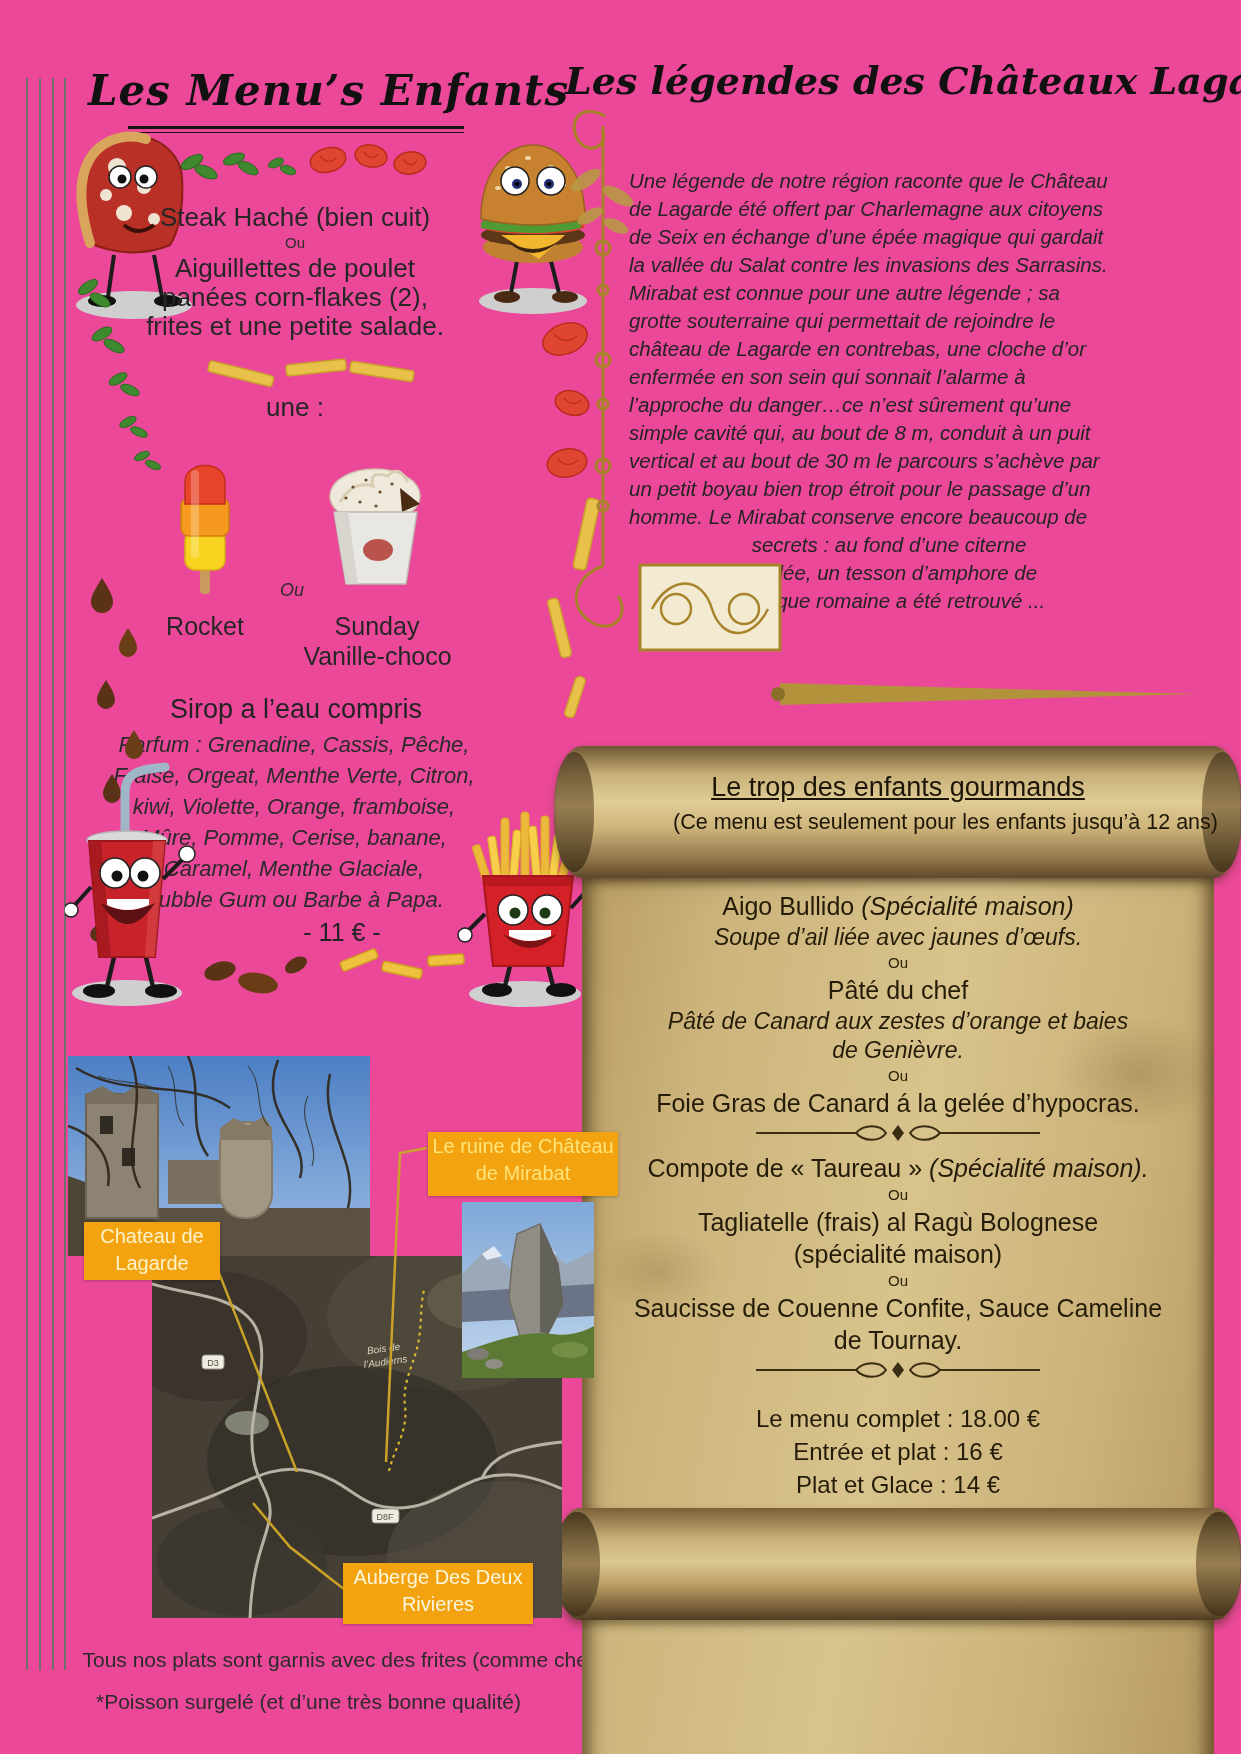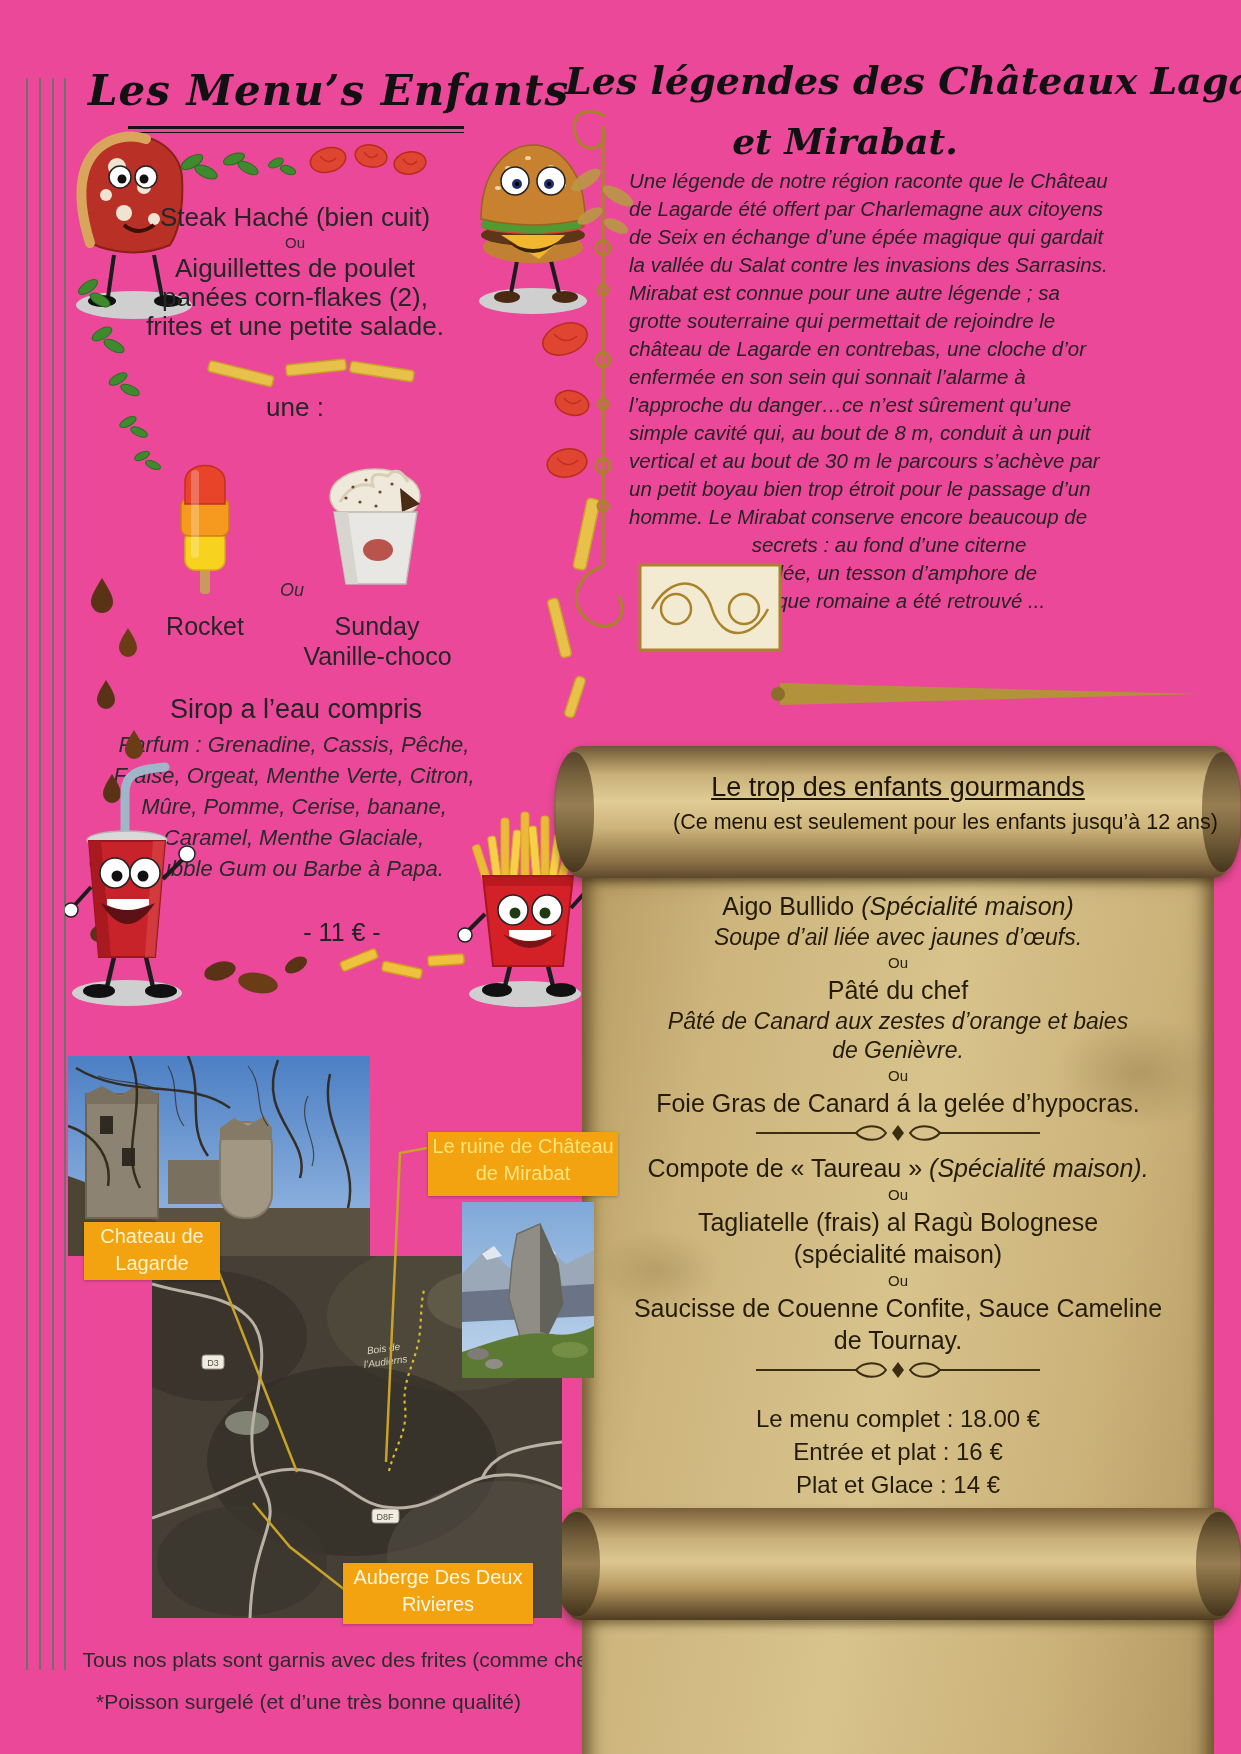--- a/index.html
+++ b/index.html
@@ -206,20 +206,21 @@
 
   <div class="abs ctr dessert-label" style="left:150px;top:612px;width:110px">Rocket</div>
   <div class="abs ctr dessert-label" style="left:322px;top:612px;width:110px">Sunday</div>
   <div class="abs ctr dessert-label" style="left:295px;top:642px;width:165px">Vanille-choco</div>
 
   <div class="abs ctr sirop nw">Sirop a l’eau compris</div>
 
   <div class="abs ctr it parfum">
     <div class="nw">Parfum : Grenadine, Cassis, Pêche,</div>
     <div class="nw">Fraise, Orgeat, Menthe Verte, Citron,</div>
+    <div class="nw">kiwi, Violette, Orange, framboise,</div>
     <div class="nw">Mûre, Pomme, Cerise, banane,</div>
     <div class="nw">Caramel, Menthe Glaciale,</div>
     <div class="nw">Bubble Gum ou Barbe à Papa.</div>
   </div>
 
   <div class="abs ctr price11">- 11 € -</div>
 
   <svg class="abs" style="left:68px;top:272px" width="100" height="205" viewBox="0 0 100 205">
     <g fill="#3f8a2e" stroke="#2e6b20" stroke-width="1">
       <ellipse cx="20" cy="15" rx="11" ry="5" transform="rotate(-35 20 15)"></ellipse>
@@ -331,21 +332,20 @@
       <ellipse cx="96" cy="30" rx="12" ry="7" transform="rotate(-30 96 30)"></ellipse>
     </g>
     <g fill="#eec23e" stroke="#cf9f1f" stroke-width="1.5">
       <rect x="140" y="20" width="38" height="10" rx="3" transform="rotate(-22 159 25)"></rect>
       <rect x="182" y="30" width="40" height="10" rx="3" transform="rotate(12 202 35)"></rect>
       <rect x="228" y="20" width="36" height="10" rx="3" transform="rotate(-4 246 25)"></rect>
     </g>
   </svg>
 
   <div class="abs ctr script lg-t1 nw">Les légendes des Châteaux Lagarde</div>
-  <div class="abs ctr script lg-t2 nw">et Mirabat.</div>
 
   <svg class="abs" style="left:558px;top:98px;z-index:4" width="662" height="620" viewBox="0 0 662 620">
     <g stroke="#a9832a" fill="none" stroke-width="3">
       <path d="M47,18 C20,4 10,26 20,42 C30,58 52,48 44,32"></path>
       <line x1="45" y1="28" x2="45" y2="468"></line>
       <circle cx="45" cy="150" r="7"></circle>
         <circle cx="45" cy="192" r="5"></circle>
       <circle cx="45" cy="262" r="7"></circle>
         <circle cx="45" cy="306" r="5"></circle>
       <circle cx="45" cy="368" r="7"></circle>

